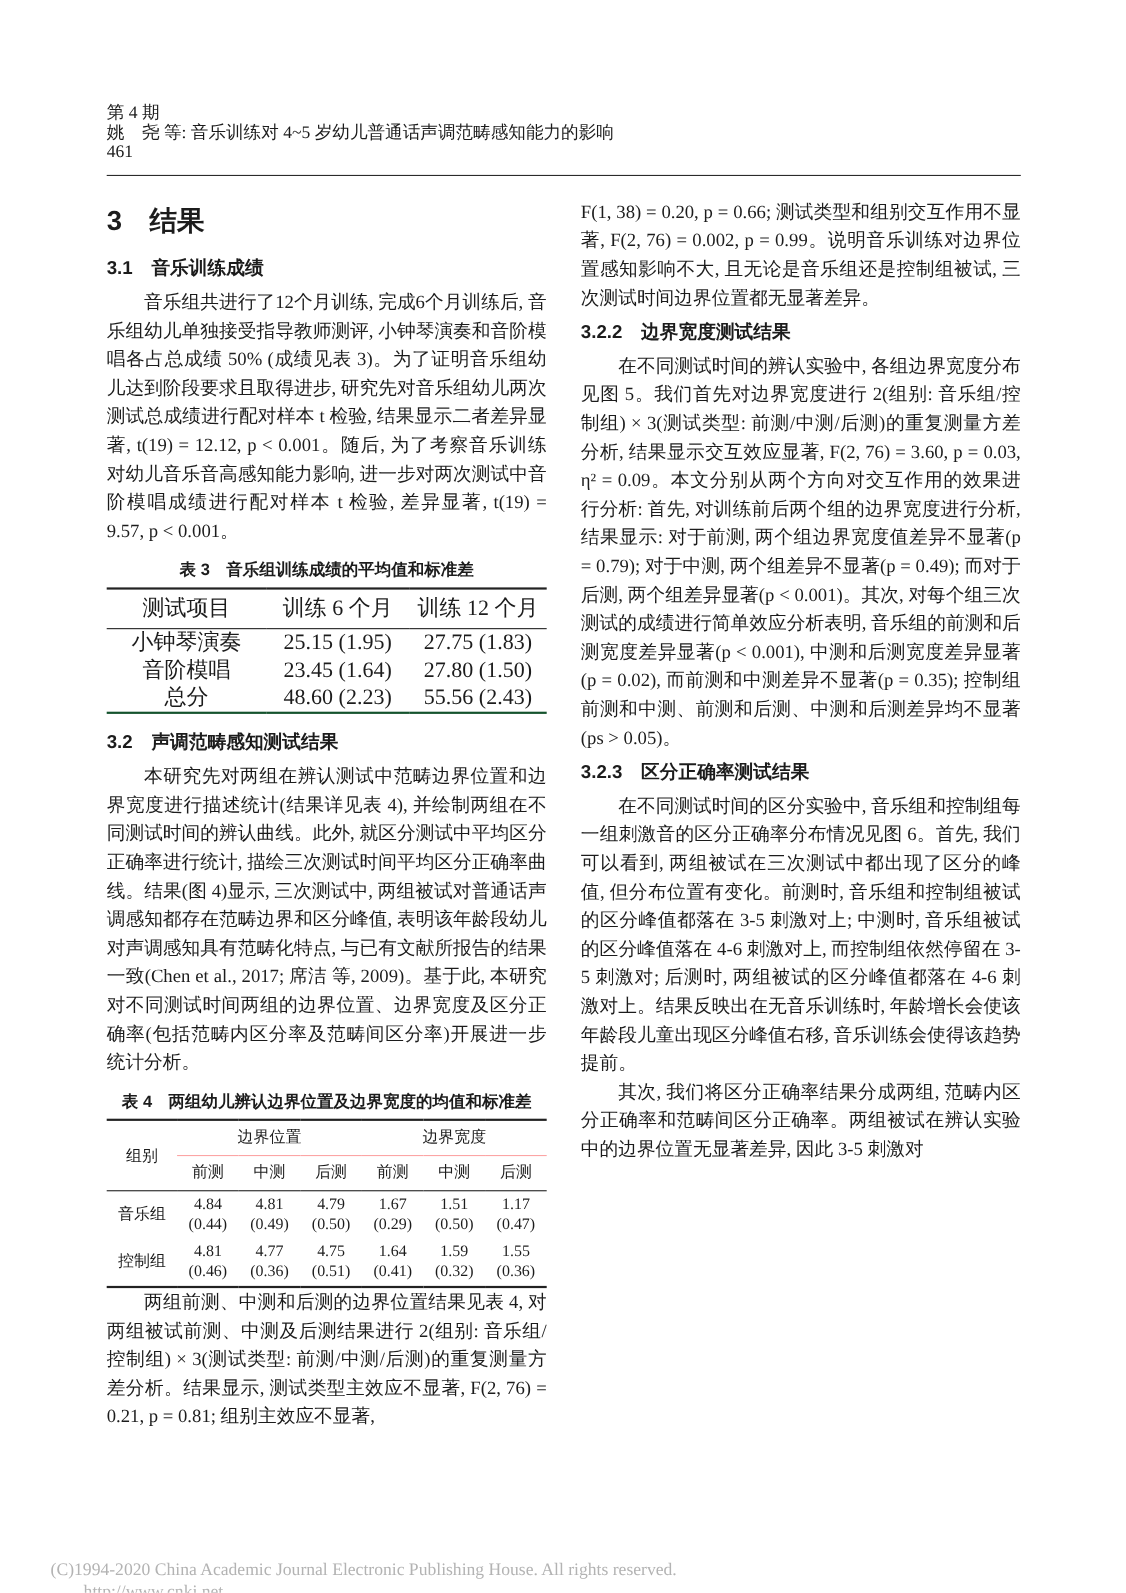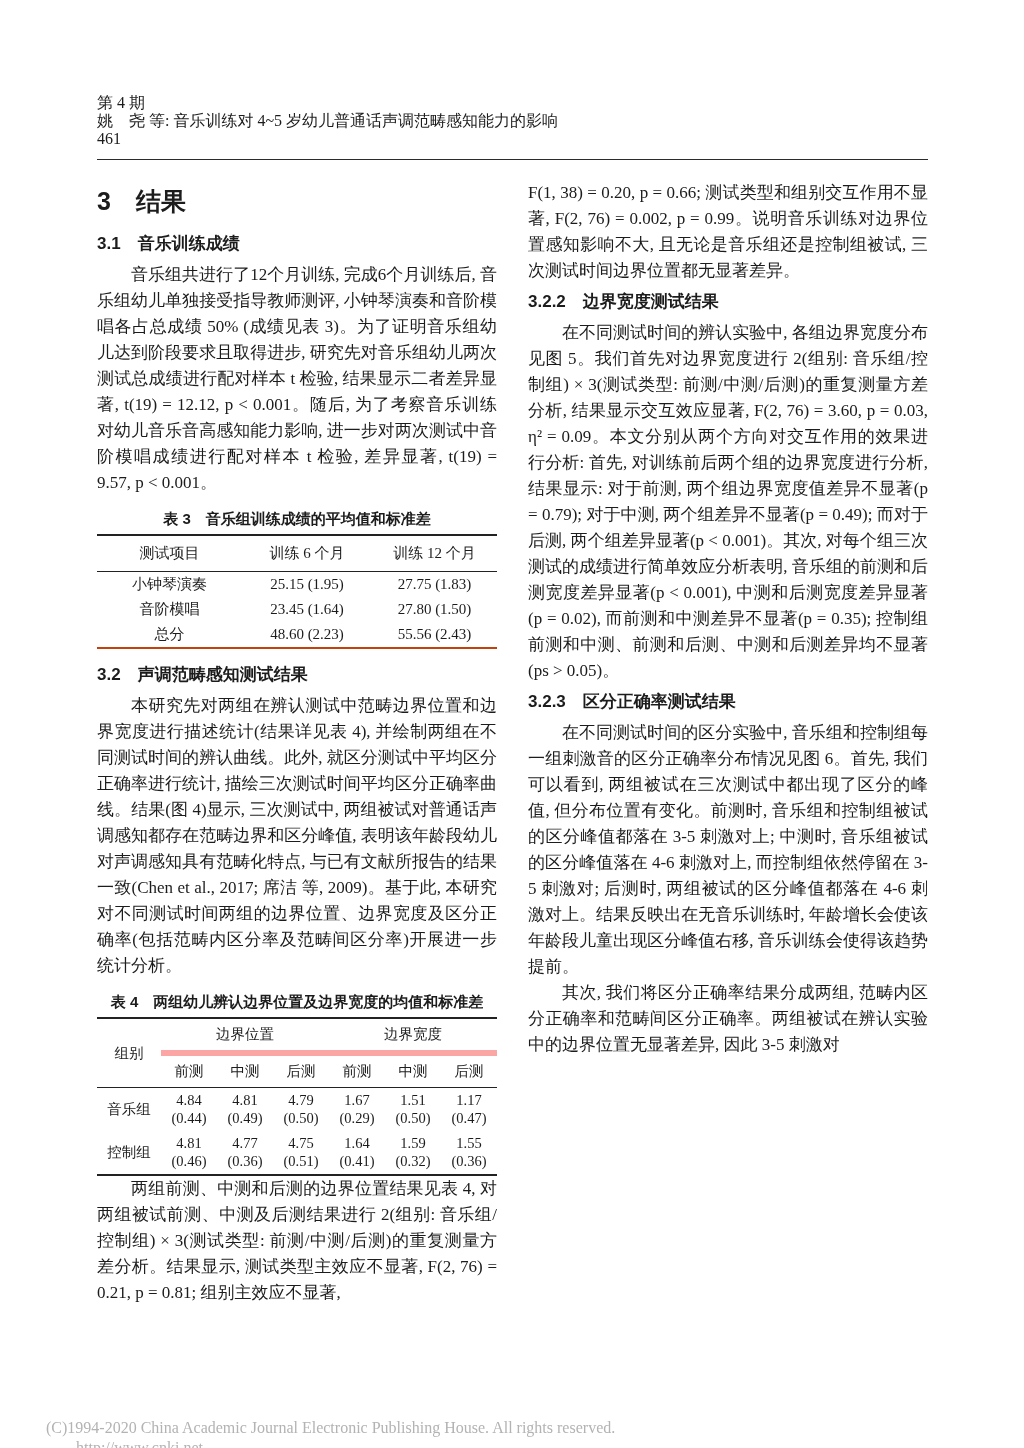--- a/index.html
+++ b/index.html
@@ -45,32 +45,32 @@
   p.cont { text-indent:0; }
 
   
   .tbl-title {
     font-family:"Liberation Sans","DejaVu Sans",sans-serif;
     font-weight:bold; font-size:15px; line-height:20px;
     text-align:center; margin:13px 0 5px;
   }
   table { width:100%; border-collapse:collapse; table-layout:fixed; }
 
-  .t3 { font-size:15px; border-top:2px solid #222; border-bottom:2px solid #c2410c; }
+  .t3 { font-size:20px; border-top:2px solid #222; border-bottom:2px solid #14532d; }
   .t3 th { font-weight:normal; padding:4px 0 5px; border-bottom:1.5px solid #222; text-align:center; }
   .t3 td { padding:1px 0 2px; text-align:center; line-height:22px; }
   .t3 .c1 { width:145px; }
   .t3 .c2 { width:130px; }
   .t3 .c3 { width:125px; }
 
   .t4 { font-size:14.5px; border-top:2px solid #222; border-bottom:2px solid #222; }
   .t4 th { font-weight:normal; text-align:center; }
   .t4 .gcol { width:64px; }
   .t4 .group-th { border-bottom:1.5px solid #222; padding:2px 0; }
-  .t4 .span-th { border-bottom:6px solid #fca5a5; padding:2px 0 3px; }
+  .t4 .span-th { border-bottom:1px solid #fca5a5; padding:2px 0 3px; }
   .t4 tr.sub th { border-bottom:1.5px solid #222; padding:2px 0 3px; }
   .t4 td { text-align:center; padding:3px 0 4px; line-height:18px; vertical-align:middle; }
   .t4 .val, .t4 .sd { line-height:18px; }
 
   
   .pfooter {
     position:absolute; left:30px; top:1398px;
     color:#b3b3b3; font-size:16px; line-height:20px;
     white-space:pre;
   }

